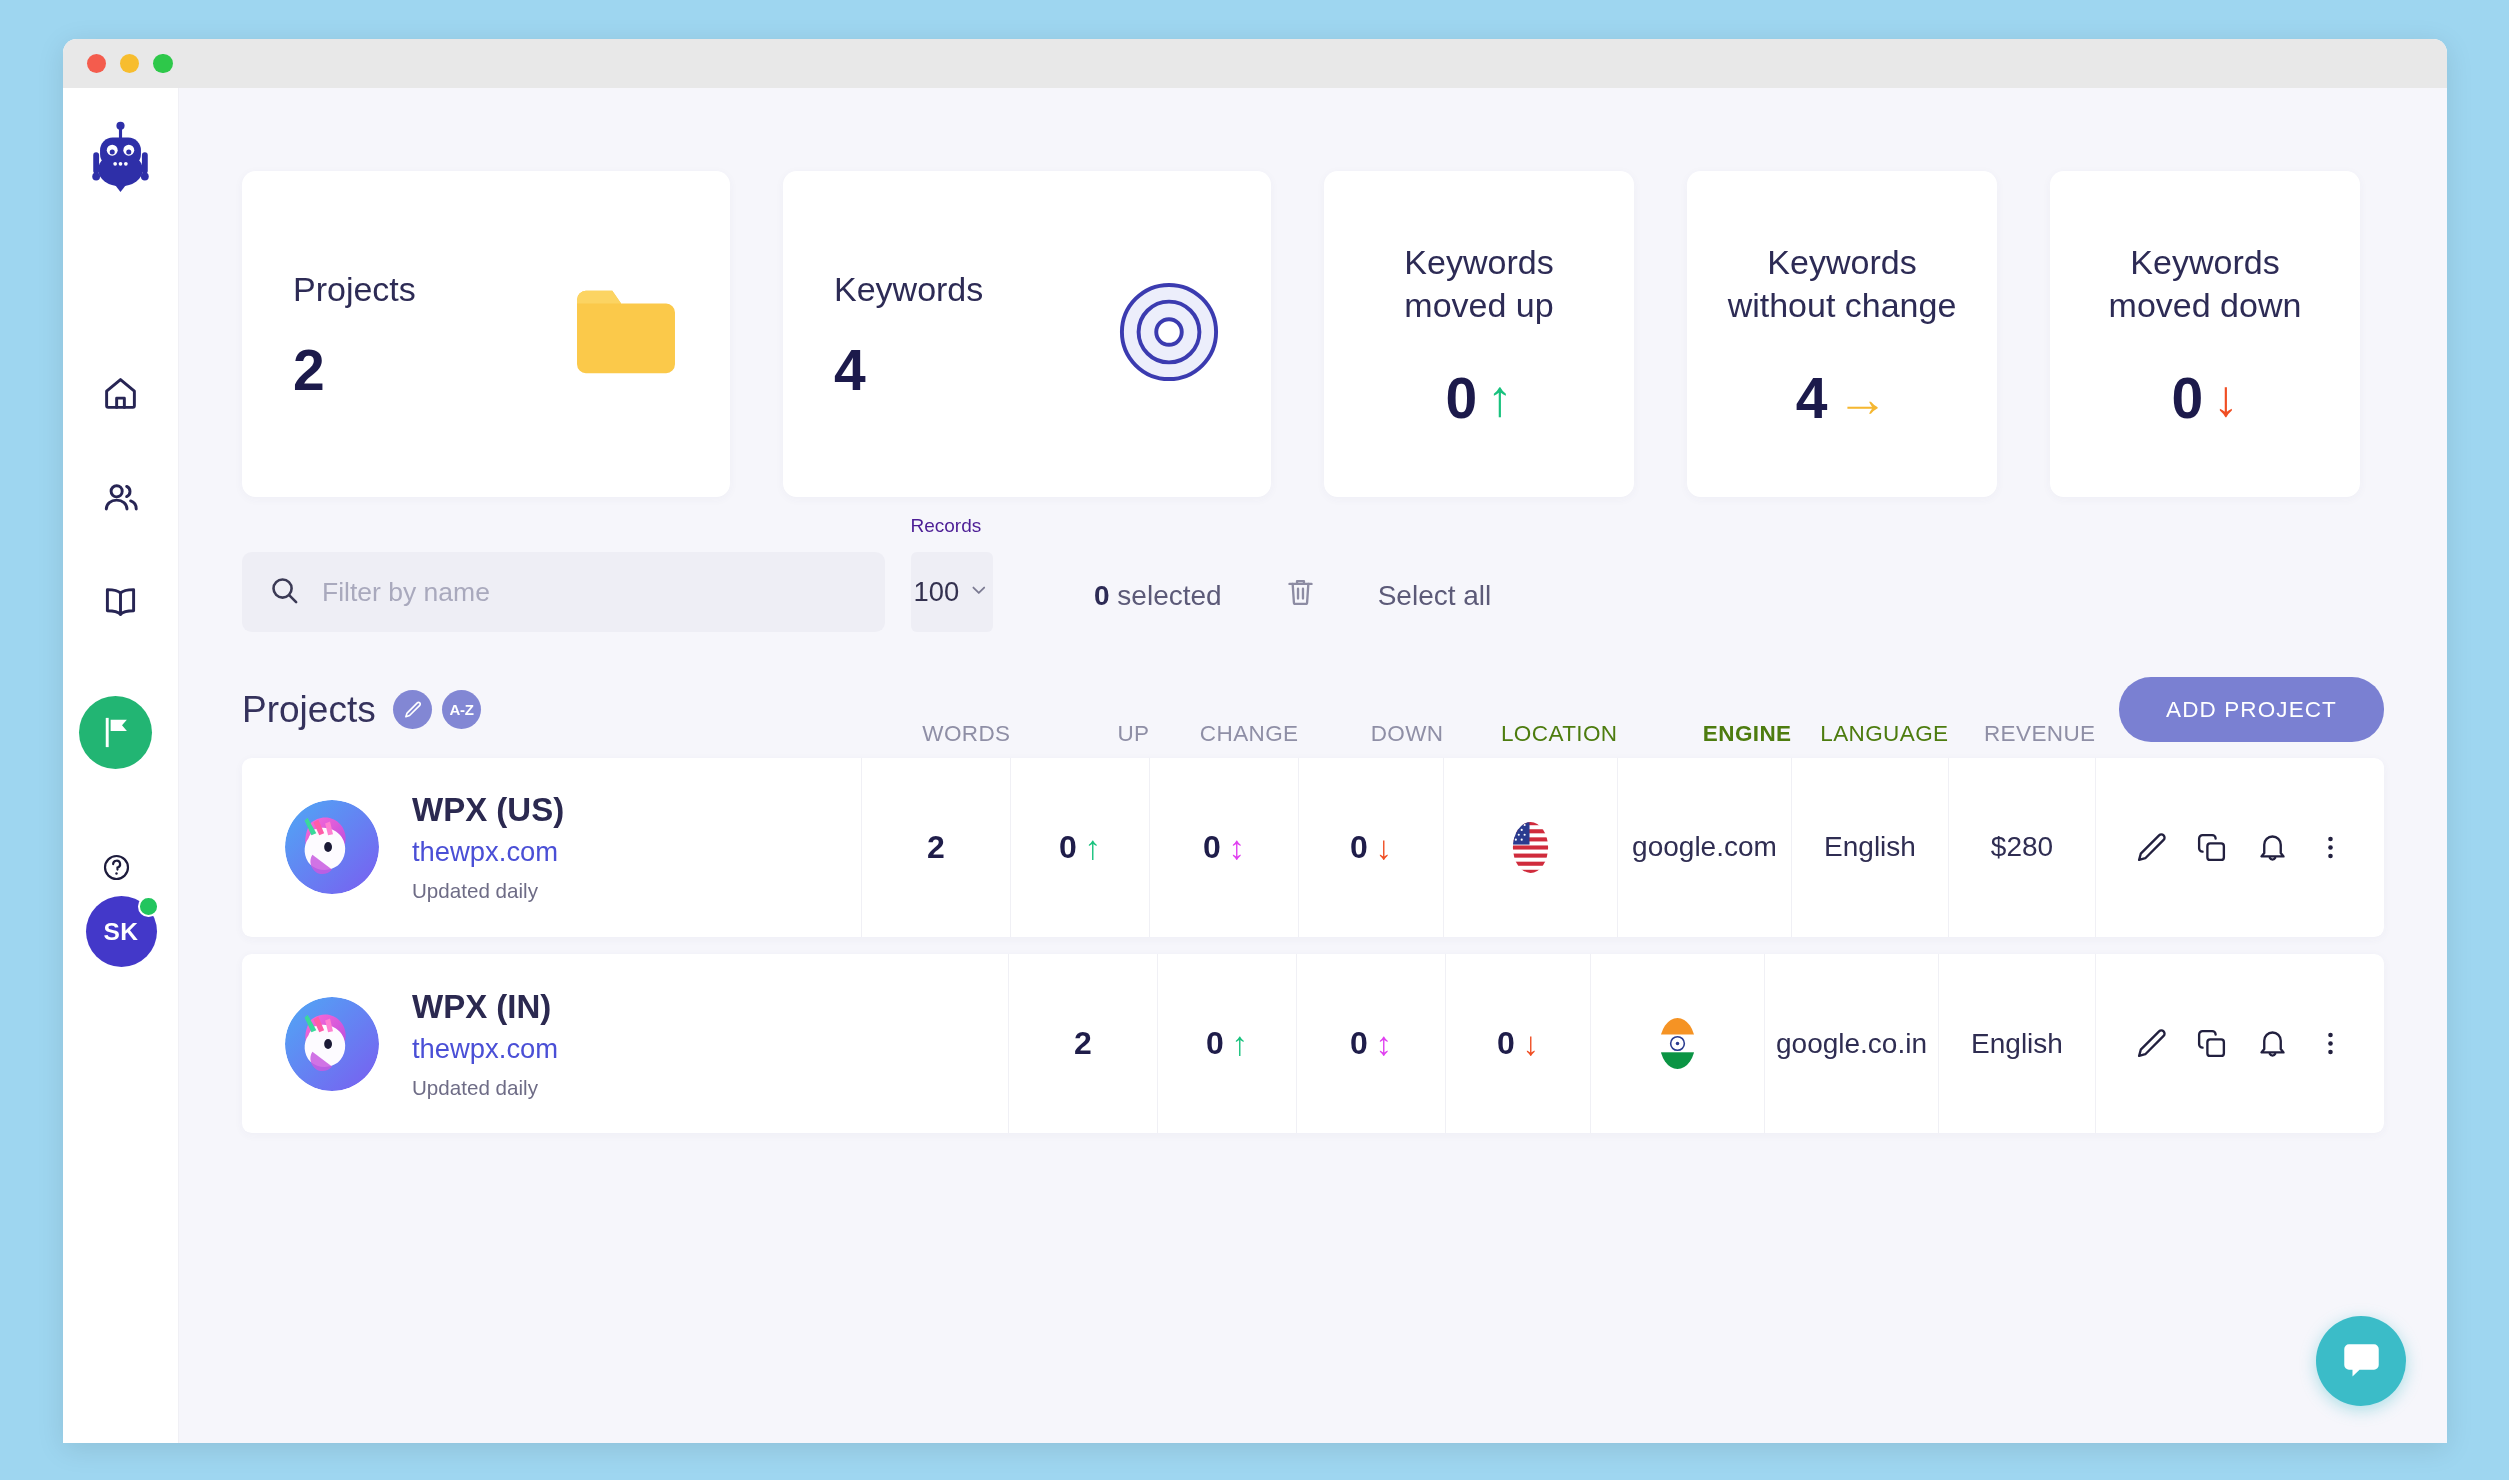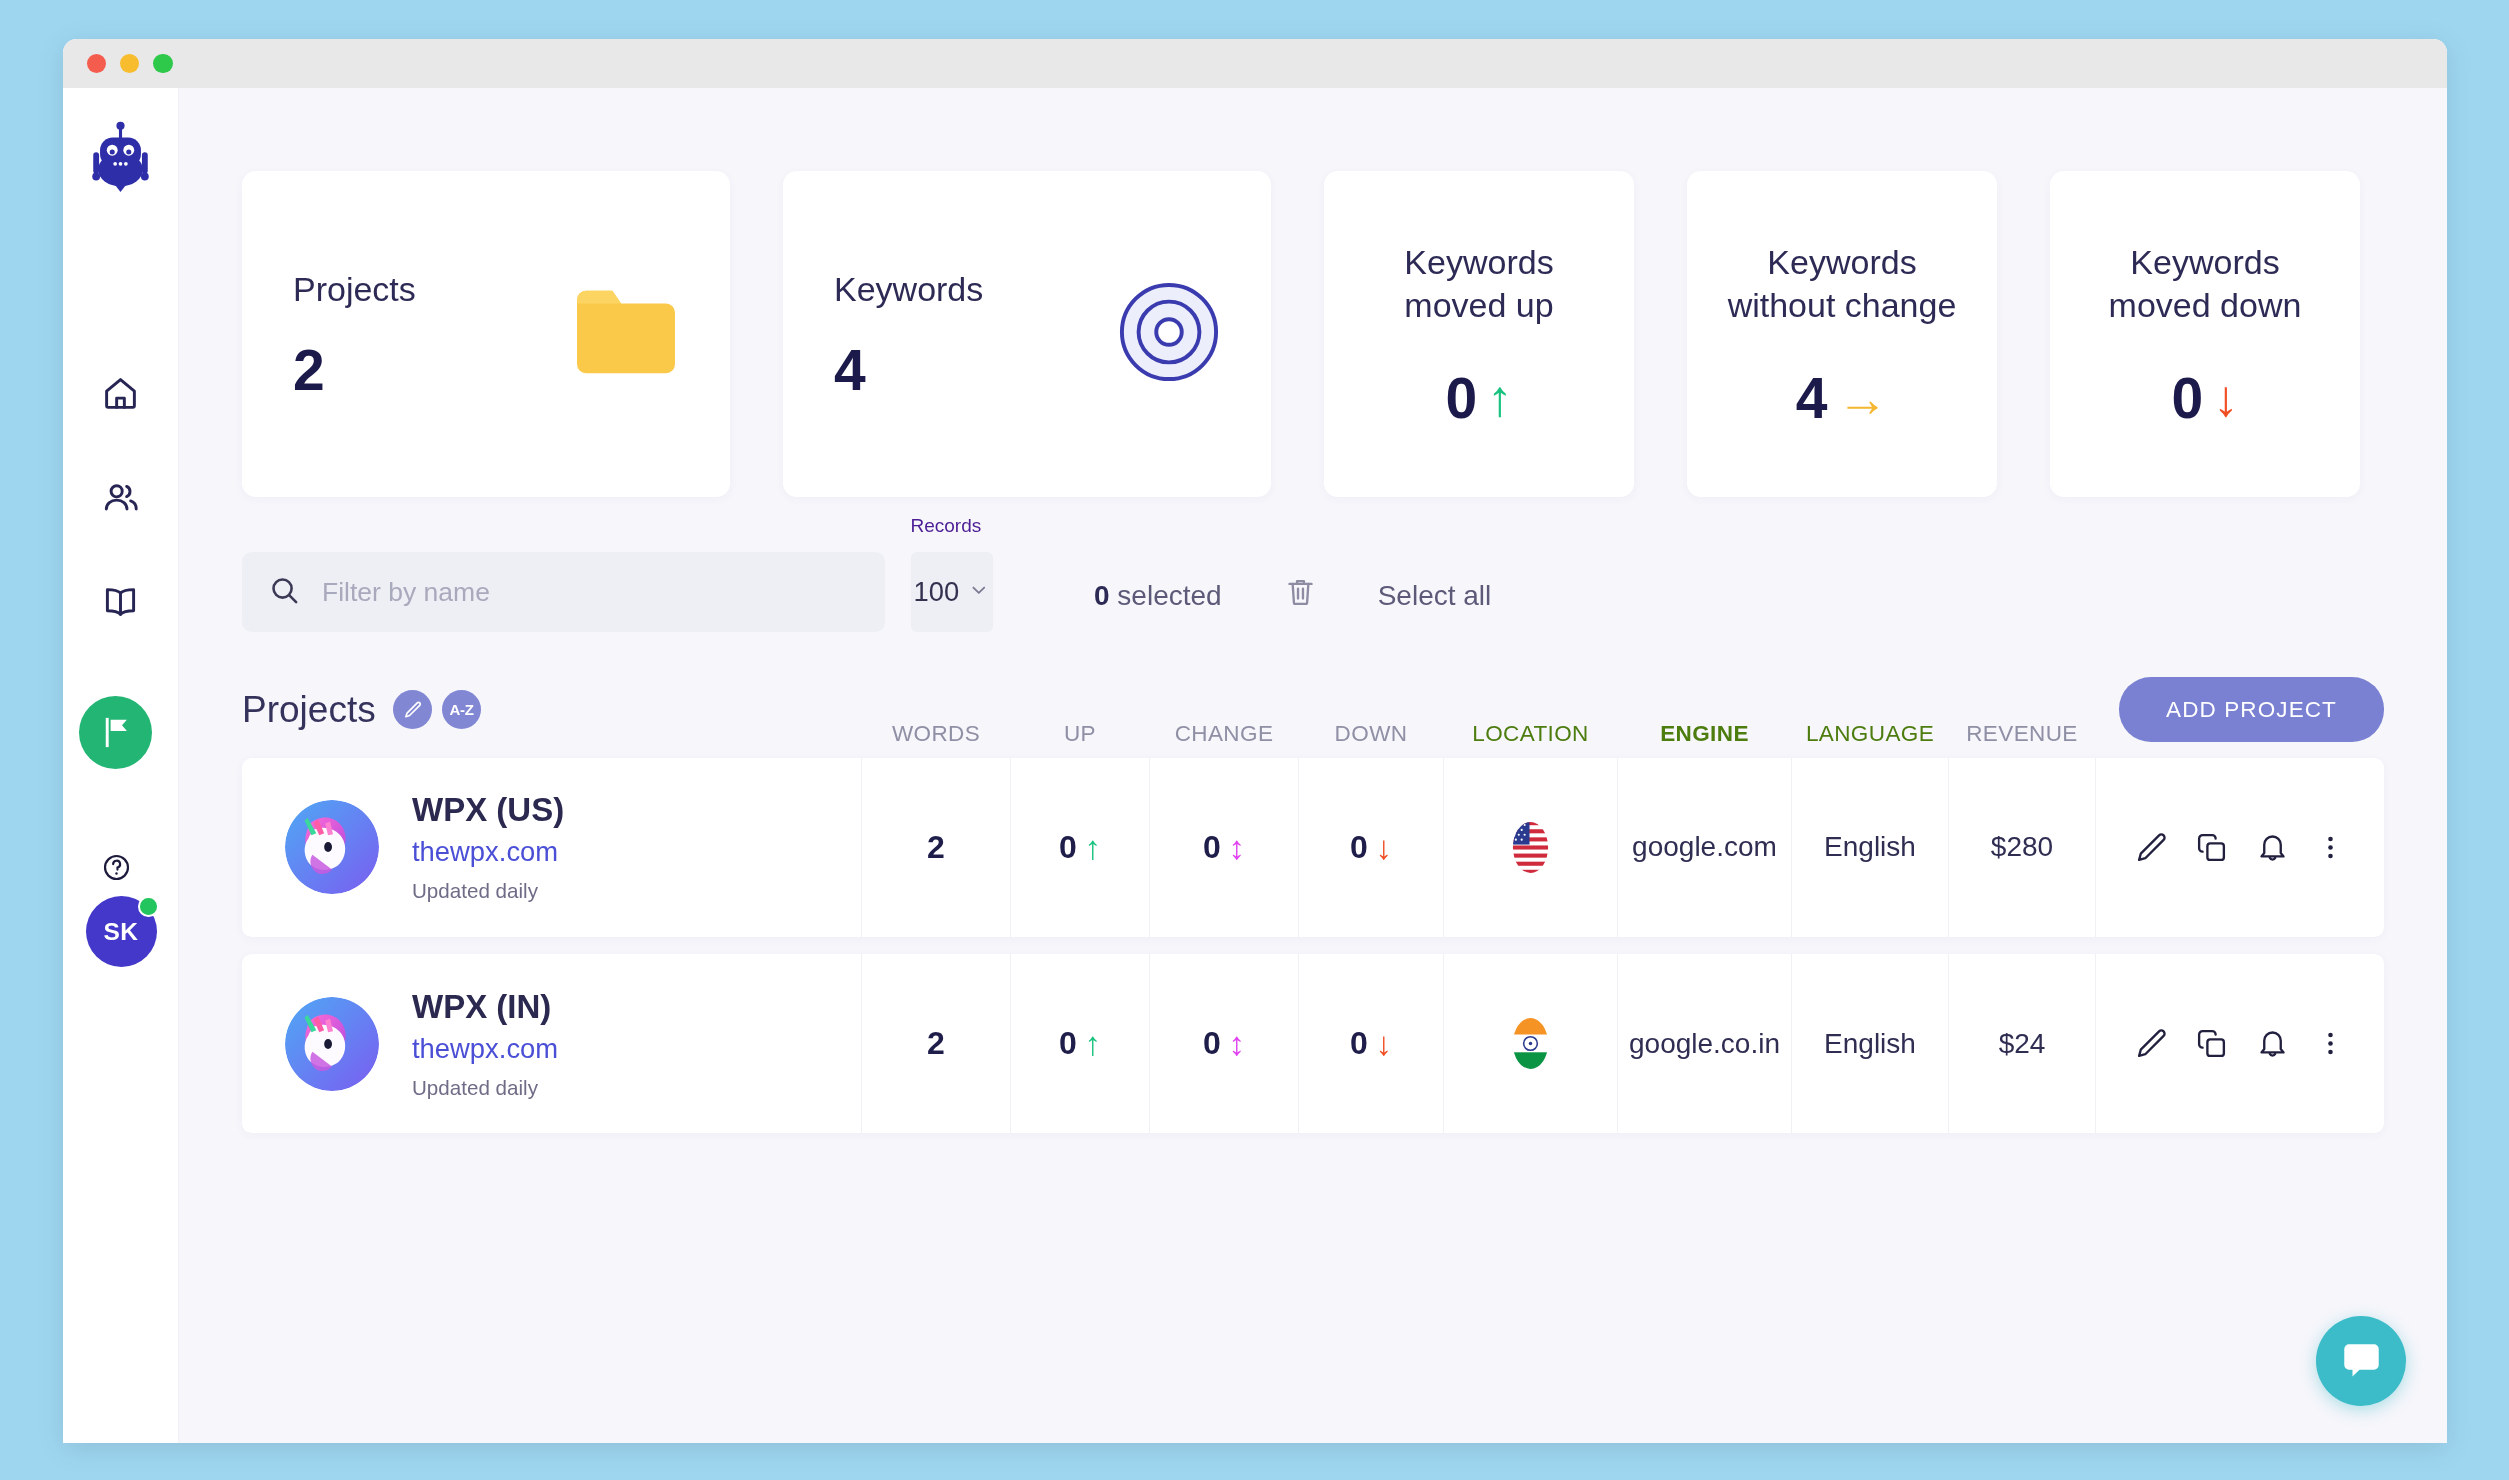--- a/index.html
+++ b/index.html
@@ -237,21 +237,21 @@
     display: flex; align-items: center; justify-content: center;
     color: #fff; cursor: pointer;
   }
   .badge.az { font-size: 15px; font-weight: 700; letter-spacing: -0.3px; }
   #head-badges { display: flex; gap: 9.8px; margin-left: 17.6px; }
 
   #col-heads { display: flex; margin-left: auto; align-items: center; }
   .col-head {
     font-size: 22.5px;
     color: #8f8fa6;
-    text-align: center;
+    text-align: right;
     letter-spacing: 0.4px;
     margin-top: 48px;
   }
   .col-head.sortable { color: #4d7c0f; cursor: pointer; }
   .ch-words { width: 149px; }
   .ch-up { width: 139px; }
   .ch-change { width: 149px; }
   .ch-down { width: 145px; }
   .ch-location { width: 174px; }
   .ch-engine { width: 174px; font-weight: bold; }
@@ -712,21 +712,20 @@
               <rect y="18" width="44" height="18" fill="#fff"></rect>
               <rect y="36" width="44" height="18" fill="#0b9444"></rect>
               <circle cx="22" cy="27" r="7" fill="none" stroke="#2a3b8f" stroke-width="1.6"></circle>
               <circle cx="22" cy="27" r="1.8" fill="#2a3b8f"></circle>
             </g>
           </svg>
         </div>
 
         <div class="cell c-engine">google.co.in</div>
         <div class="cell c-language">English</div>
-        <div class="cell c-revenue">$24</div>
 
         <div class="cell c-actions">
           <span class="act-ico">
             <svg width="33" height="33" viewBox="0 0 24 24" fill="none" stroke="#22203f" stroke-width="1.7" stroke-linecap="round" stroke-linejoin="round">
               <path d="M17.5 3.2a2.2 2.2 0 0 1 3.3 3.3L7.5 19.8 3 21l1.2-4.5z"></path>
             </svg>
           </span>
           <span class="act-ico">
             <svg width="33" height="33" viewBox="0 0 24 24" fill="none" stroke="#22203f" stroke-width="1.7" stroke-linecap="round" stroke-linejoin="round">
               <rect x="9" y="9" width="12" height="12" rx="2"></rect>

